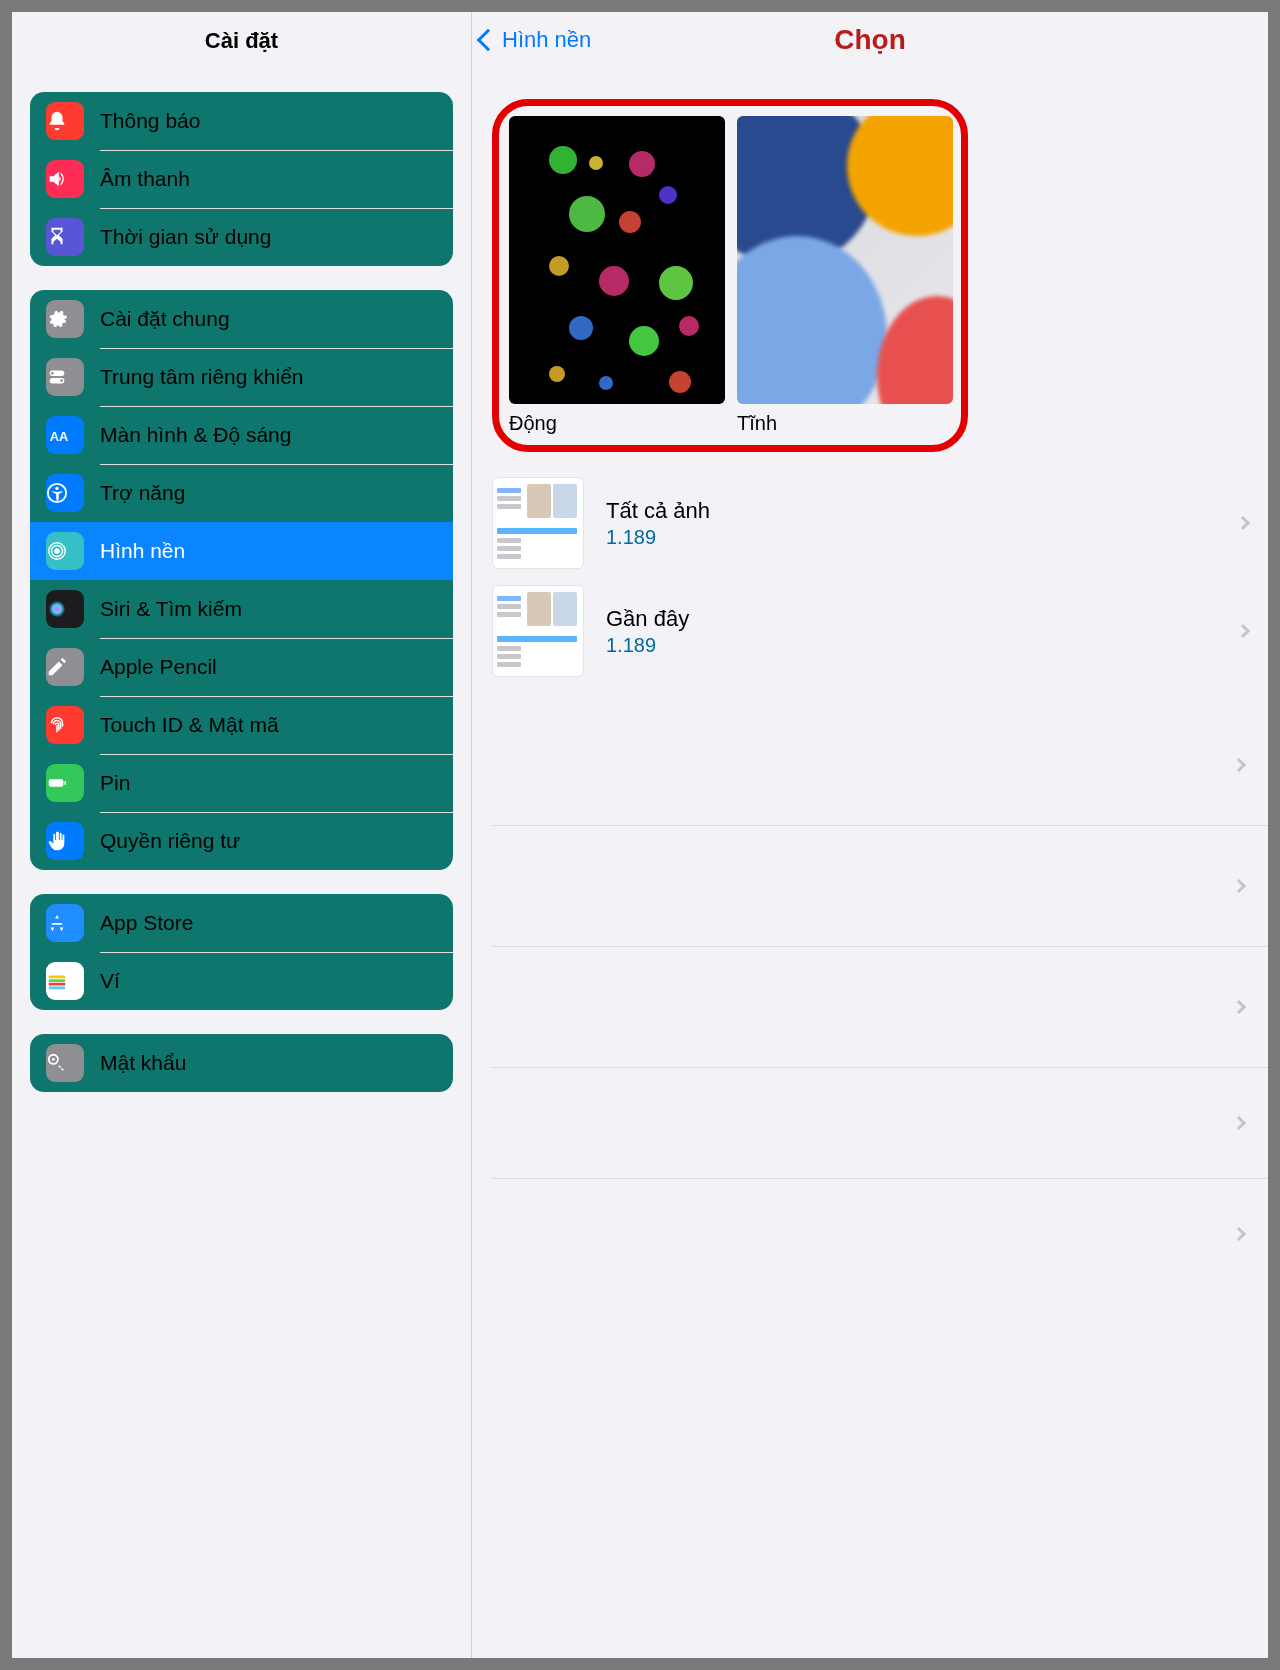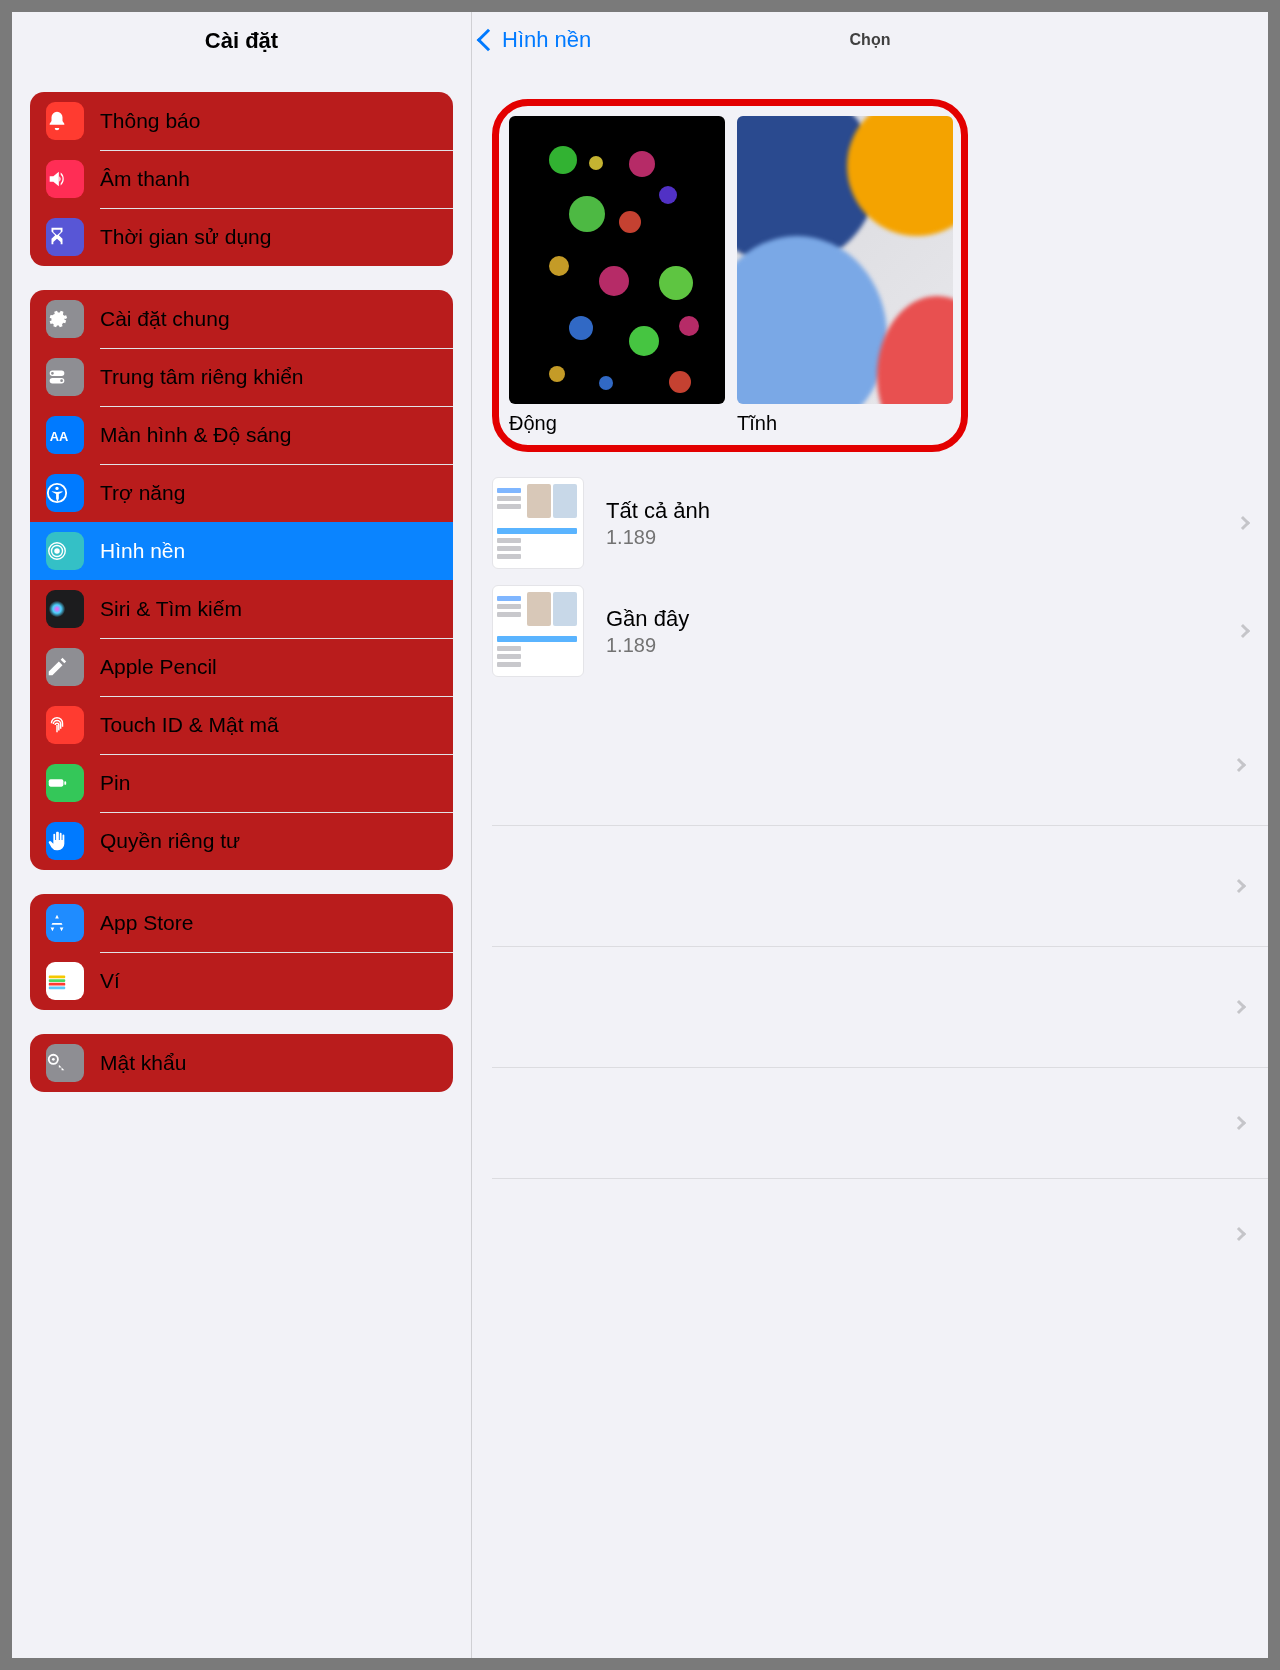--- a/index.html
+++ b/index.html
@@ -24,21 +24,21 @@
     }
     .sidebar-header {
       text-align: center;
       padding: 16px 0 14px;
       font-size: 22px;
       font-weight: 600;
       color: #000;
     }
     .section {
       margin: 24px 18px 0;
-      background: #b91c1c;
+      background: #0f766e;
       border-radius: 14px;
       overflow: hidden;
     }
     .row {
       display: flex;
       align-items: center;
       min-height: 58px;
       padding: 8px 16px;
       font-size: 21px;
       color: #000;
@@ -100,23 +100,23 @@
       content: "";
       display: inline-block;
       width: 13px;
       height: 13px;
       border-left: 3px solid #007aff;
       border-bottom: 3px solid #007aff;
       transform: rotate(45deg);
       margin-right: 6px;
     }
     .main-title {
-      font-size: 16px;
+      font-size: 28px;
       font-weight: 600;
-      color: #404040;
+      color: #b91c1c;
     }
     .content {
       padding: 14px 0 0;
       flex: 1;
       position: relative;
     }
     .highlight-box {
       margin: 17px 20px;
       border: 7px solid #e30000;
       border-radius: 36px;
@@ -186,21 +186,21 @@
       border-radius: 2px;
     }
     .album-thumb .minibar {
       position: absolute;
       left: 4px;
       height: 5px;
       border-radius: 1px;
     }
     .album-info { flex: 1; }
     .album-title { font-size: 22px; color: #000; }
-    .album-count { font-size: 20px; color: #737373; margin-top: 2px; }
+    .album-count { font-size: 20px; color: #0369a1; margin-top: 2px; }
     .chevron {
       width: 10px;
       height: 10px;
       border-top: 3px solid #c5c5c9;
       border-right: 3px solid #c5c5c9;
       transform: rotate(45deg);
       flex-shrink: 0;
     }
     .ghost-rows { margin-top: 20px; }
     .ghost-row {

